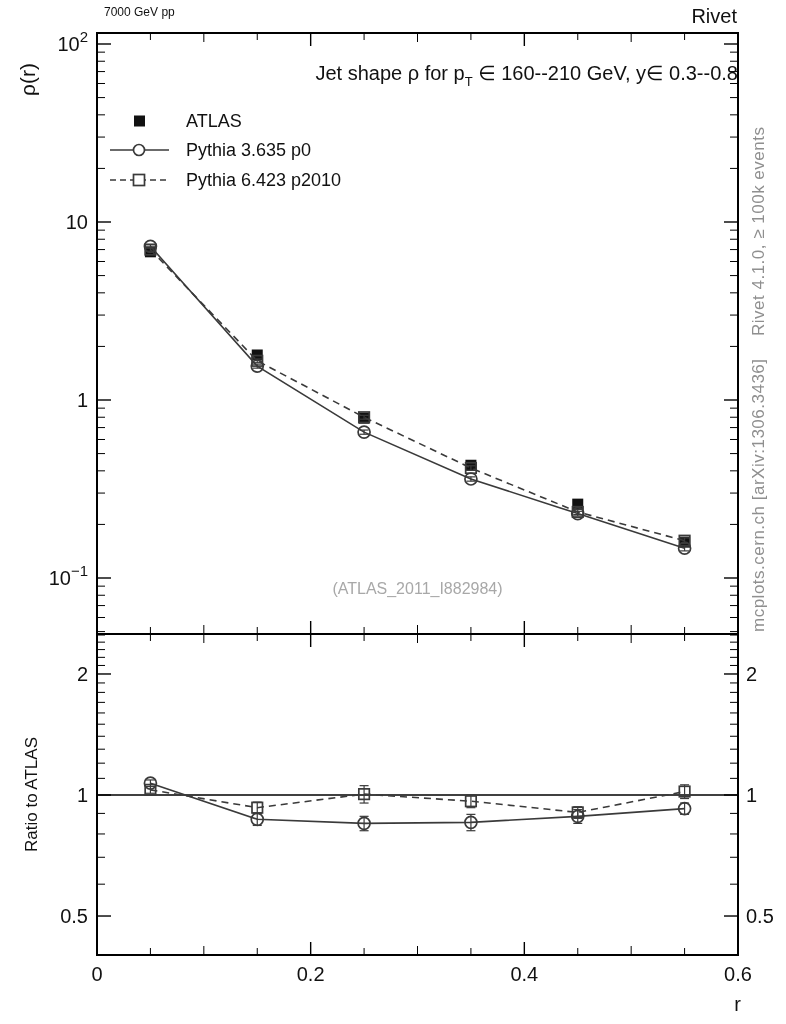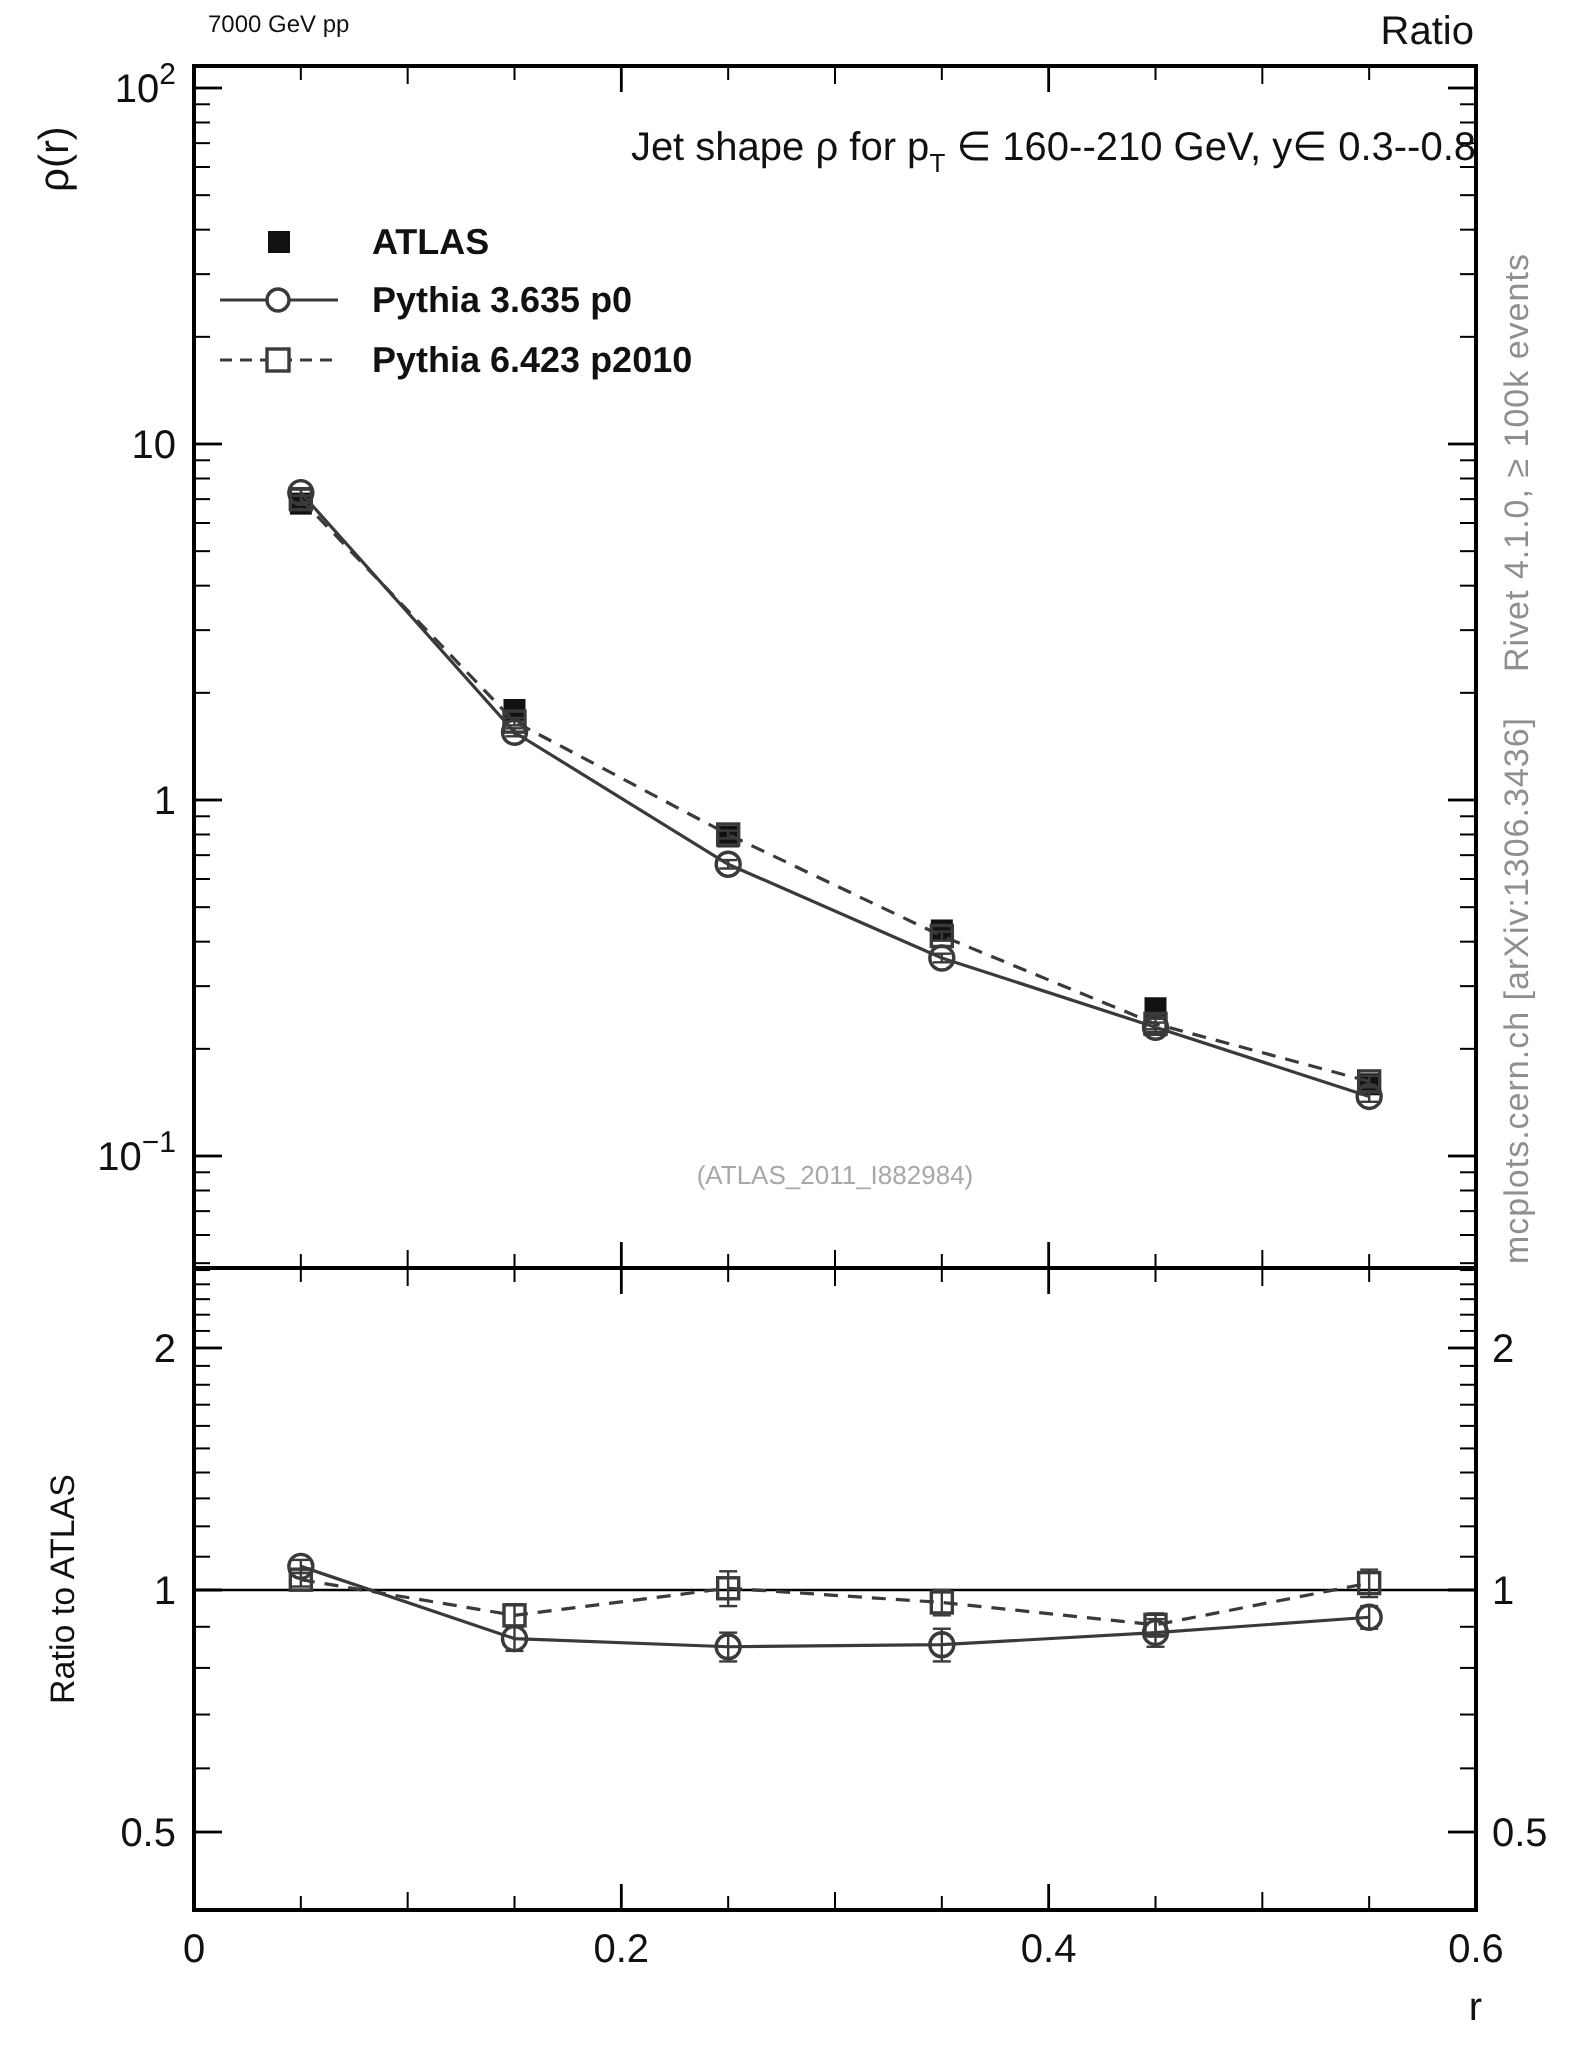--- a/index.html
+++ b/index.html
@@ -8,26 +8,26 @@
   .wrap svg{position:absolute;left:0;top:0;}
   #plot-svg text{font-family:"Liberation Sans",sans-serif;fill:#111;}
   .abs{position:absolute;white-space:nowrap;}
   .hdr-left{left:104px;top:5px;font-size:12px;}
   .hdr-right{left:600px;top:5px;width:137px;text-align:right;font-size:20px;}
   .title{left:97px;top:61px;width:641px;text-align:right;font-size:20px;}
   .title .sub{font-size:13px;vertical-align:-6px;}
   .ylab-main{left:16px;top:96px;font-size:21px;transform-origin:0 0;transform:rotate(-90deg);}
   .ylab-ratio{left:22px;top:852px;font-size:17px;transform-origin:0 0;transform:rotate(-90deg);}
   .xlab{left:717px;top:993px;width:24px;text-align:right;font-size:20px;}
-  .watermark{left:97px;top:580px;width:641px;text-align:center;font-size:13px;color:#a8a8a8;}
+  .watermark{left:97px;top:580px;width:641px;text-align:center;font-size:16px;color:#a8a8a8;}
   .note-top{left:749px;top:336px;font-size:17px;letter-spacing:.5px;color:#8f8f8f;
             transform-origin:0 0;transform:rotate(-90deg);}
   .note-bottom{left:749px;top:632px;font-size:17px;letter-spacing:.5px;color:#8f8f8f;
             transform-origin:0 0;transform:rotate(-90deg);}
-  .legend-row{position:absolute;left:108px;display:flex;align-items:center;gap:14px;height:18px;font-weight:bold;}
+  .legend-row{position:absolute;left:108px;display:flex;align-items:center;gap:14px;height:18px;}
   .legend-row svg{position:static;}
   .ll{font-size:18px;}
 </style>
 </head>
 <body>
 
 <div class="wrap">
   <svg id="plot-svg" width="786" height="1024">
       <rect x="97" y="33" width="641" height="601" fill="none" stroke="#000000" stroke-width="2"></rect>
       <rect x="97" y="634" width="641" height="321" fill="none" stroke="#000000" stroke-width="2"></rect>
@@ -328,21 +328,21 @@
       <polyline points="150.41666666666669,789.8394356685208 257.25,807.669854681318 364.08333333333337,794.1292431738839 470.9166666666667,801.2200200357954 577.75,812.4272711595082 684.5833333333334,791.5427309517091" fill="none" stroke="#3a3a3a" stroke-width="1.6" stroke-dasharray="7,5"></polyline>
       <rect x="145.16666666666669" y="784.5894356685208" width="10.5" height="10.5" fill="none" stroke="#3a3a3a" stroke-width="1.7"></rect>
       <rect x="252" y="802.419854681318" width="10.5" height="10.5" fill="none" stroke="#3a3a3a" stroke-width="1.7"></rect>
       <rect x="358.83333333333337" y="788.8792431738839" width="10.5" height="10.5" fill="none" stroke="#3a3a3a" stroke-width="1.7"></rect>
       <rect x="465.6666666666667" y="795.9700200357954" width="10.5" height="10.5" fill="none" stroke="#3a3a3a" stroke-width="1.7"></rect>
       <rect x="572.5" y="807.1772711595082" width="10.5" height="10.5" fill="none" stroke="#3a3a3a" stroke-width="1.7"></rect>
       <rect x="679.3333333333334" y="786.2927309517091" width="10.5" height="10.5" fill="none" stroke="#3a3a3a" stroke-width="1.7"></rect>
     </svg>
 
   <div class="abs hdr-left">7000 GeV pp</div>
-  <div class="abs hdr-right">Ratio</div>
+  <div class="abs hdr-right">Rivet</div>
 
   <div class="abs ylab-main">ρ(r)</div>
 
   <div class="abs title"><span>Jet shape ρ for p</span><sub class="sub">T</sub><span> ∈ 160--210 GeV, y∈ 0.3--0.8</span></div>
 
   <div class="legend">
     <div class="legend-row" style="top:112px">
       <svg width="64" height="16">
         <rect x="26" y="2.5" width="11" height="11" fill="#111"></rect>
       </svg>

